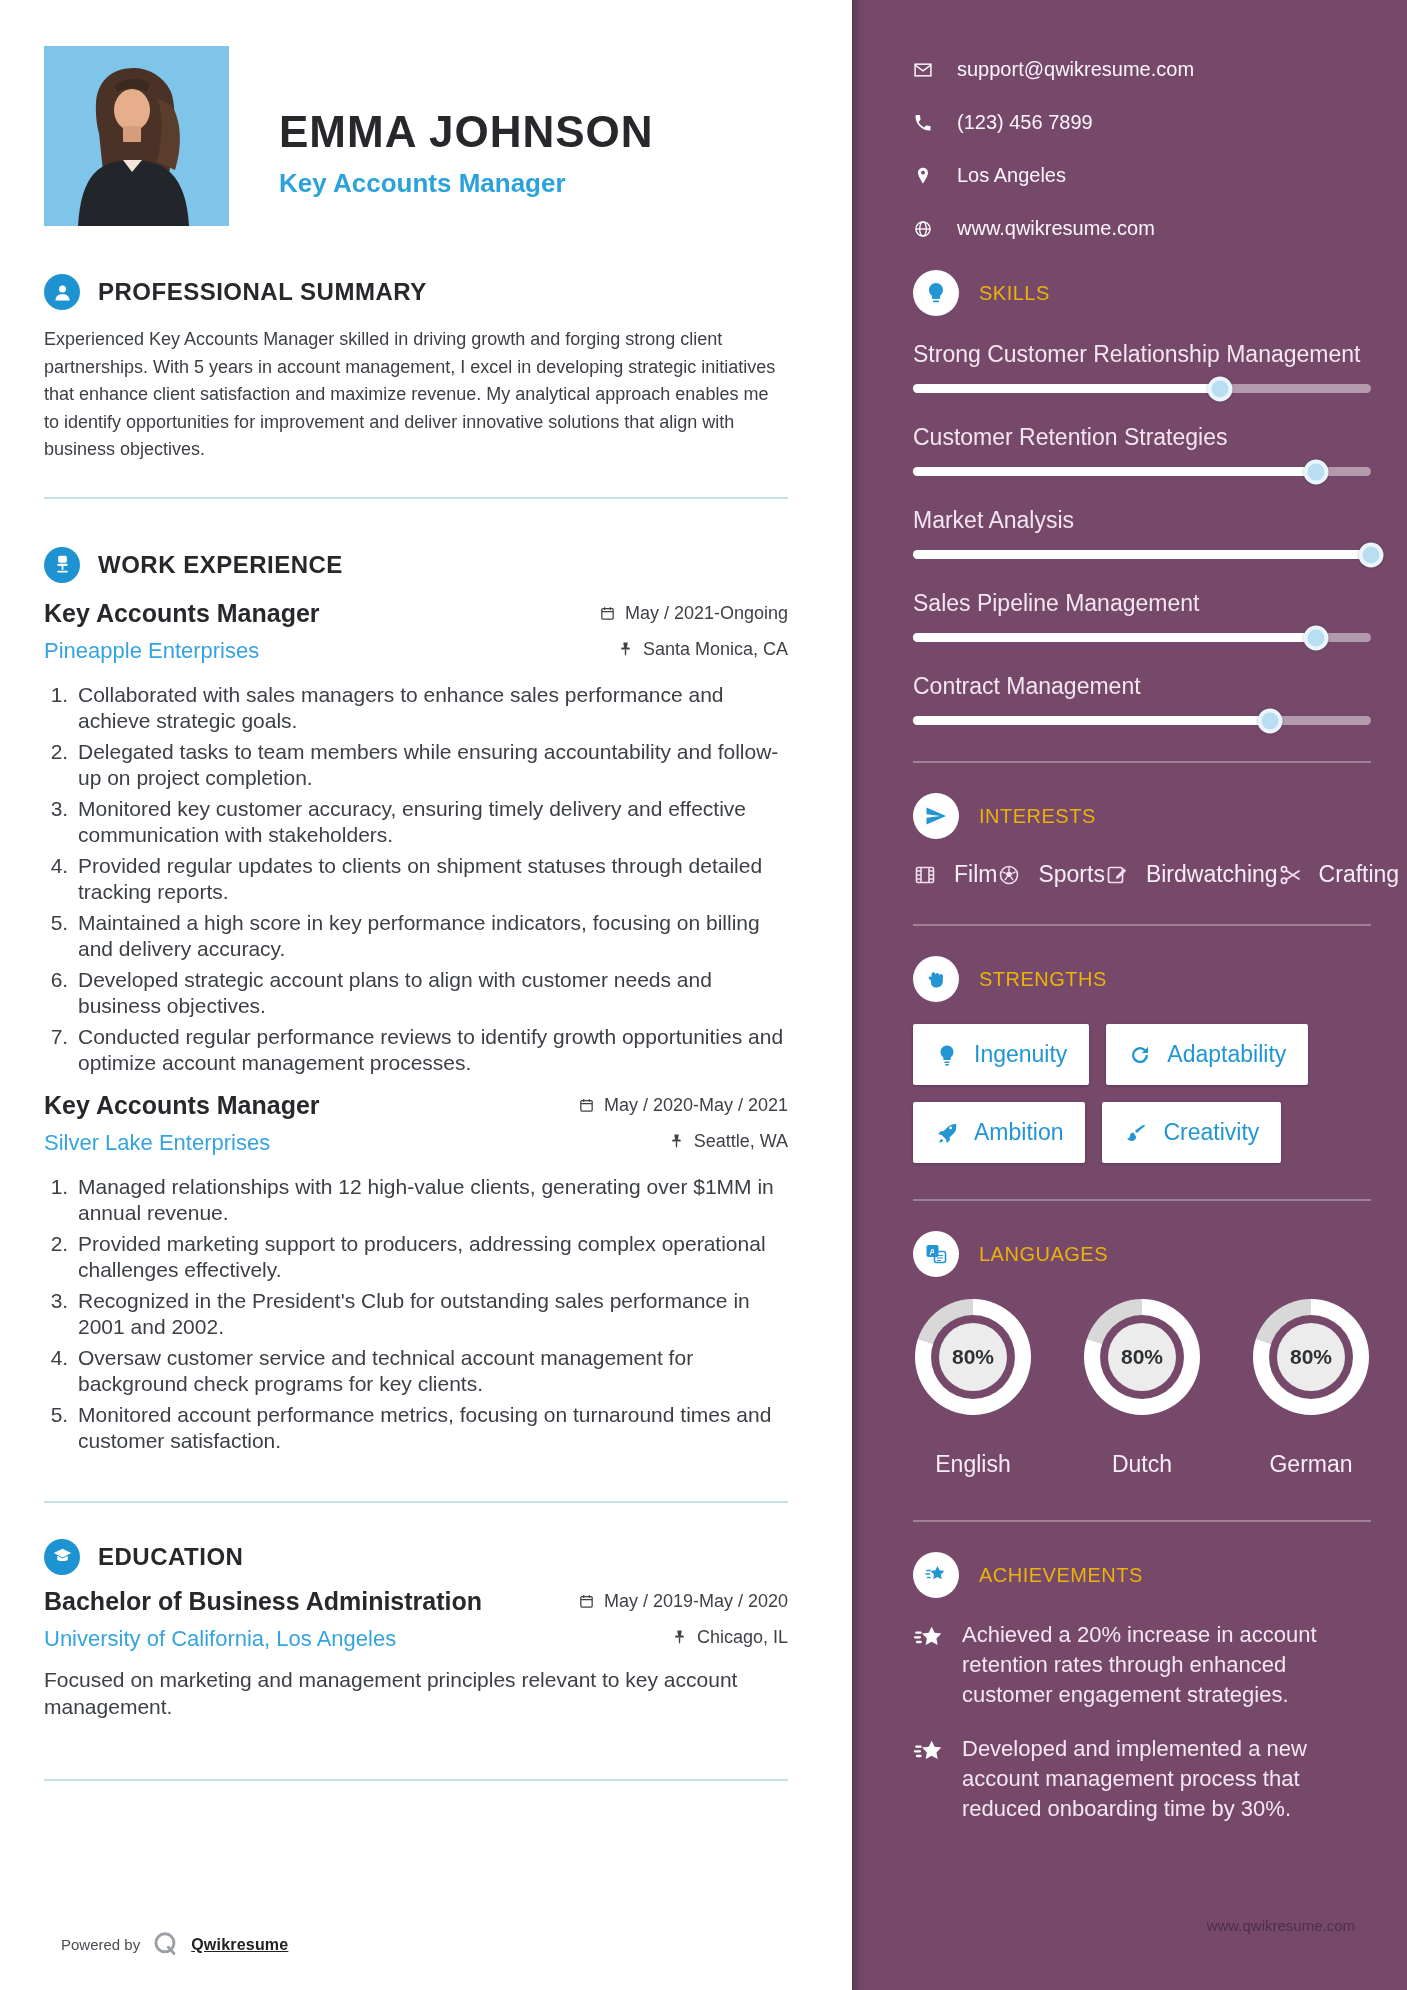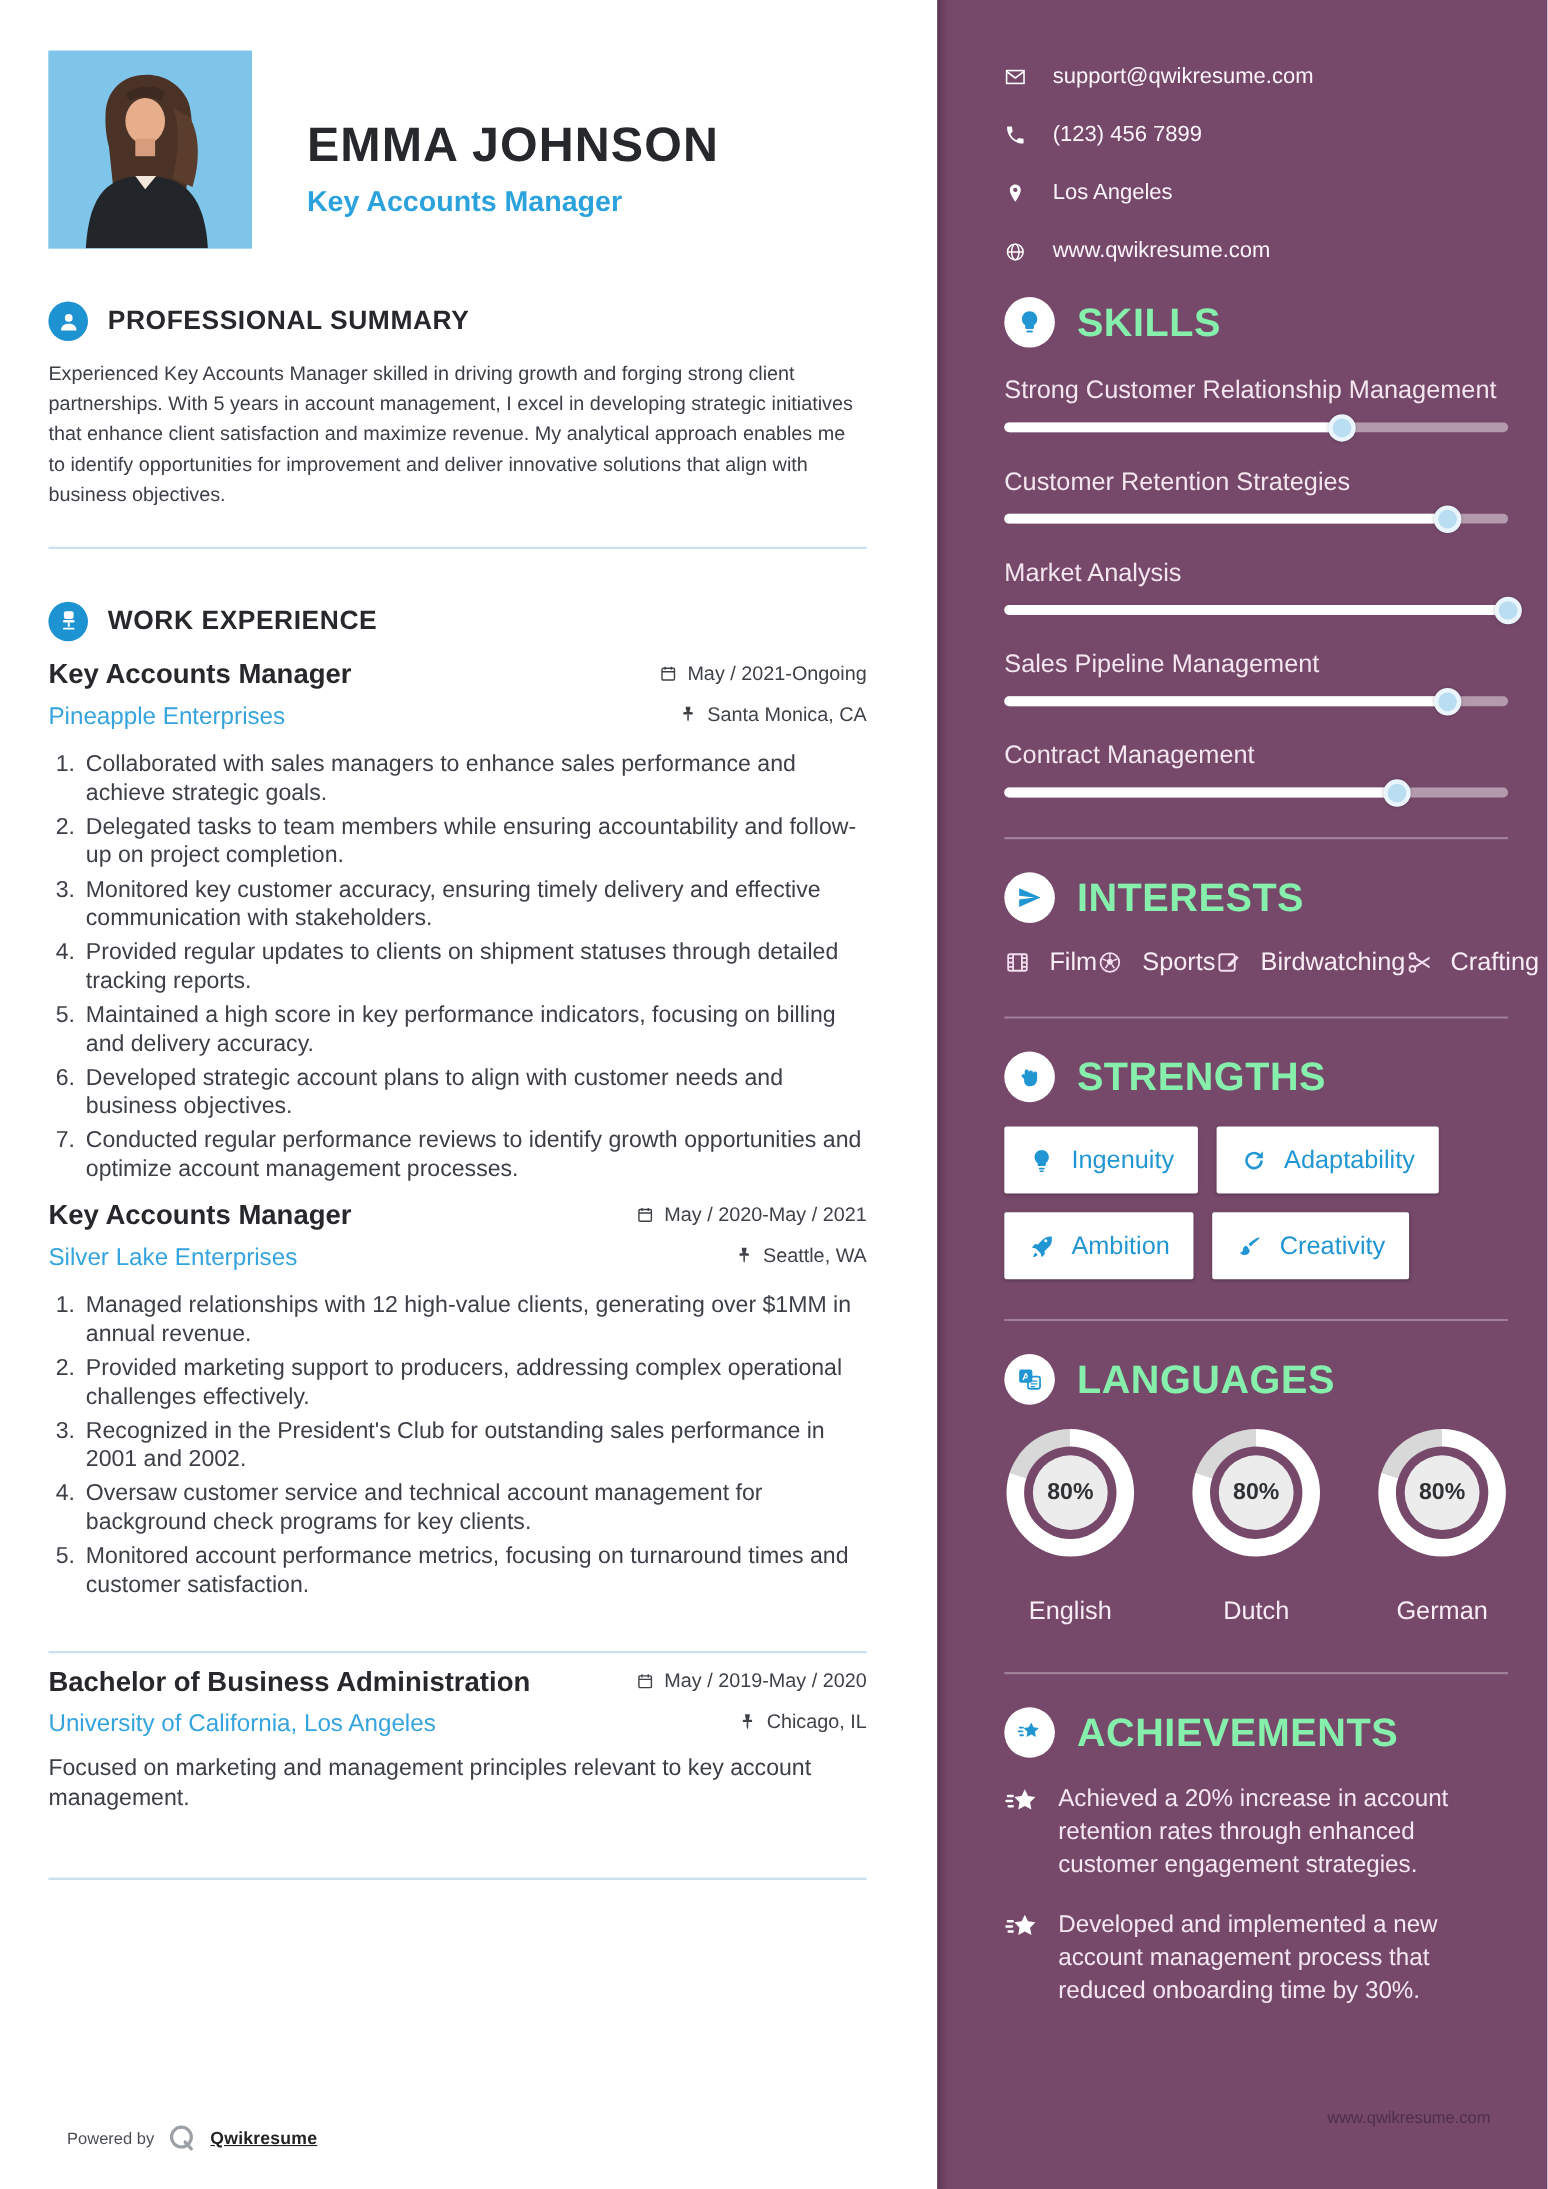--- a/index.html
+++ b/index.html
@@ -53,21 +53,21 @@
   }
   .contact{margin-top:58px;}
   .c-row{display:flex;align-items:center;gap:24px;margin-bottom:30px;font-size:20px;color:#fbf5fa;}
   .c-row svg{width:20px;height:20px;flex:none;color:#fff;}
   .s-head{display:flex;align-items:center;gap:20px;margin-top:30px;margin-bottom:22px;}
   .s-icon{
     width:46px;height:46px;border-radius:50%;background:#ffffff;color:#2196d3;
     display:flex;align-items:center;justify-content:center;flex:none;
   }
   .s-icon svg{width:24px;height:24px;}
-  .s-title{font-size:36px;font-weight:bold;color:#86efac;letter-spacing:.5px;}
+  .s-title{font-size:20px;font-weight:normal;color:#eab308;letter-spacing:.5px;}
   .skill{margin-bottom:28px;}
   .skill-label{font-size:23px;line-height:33px;color:#f3e6ef;margin-bottom:13px;}
   .slider{position:relative;height:9px;border-radius:5px;background:rgba(255,255,255,.45);}
   .slider-fill{position:absolute;left:0;top:0;height:9px;border-radius:5px;background:#ffffff;}
   .slider-thumb{
     position:absolute;top:50%;width:17px;height:17px;border-radius:50%;
     background:#b9ddf1;border:4px solid #eaf5fc;box-shadow:0 0 3px rgba(0,0,0,.25);
     transform:translate(-50%,-50%);
   }
   .s-divider{border:none;border-top:2px solid rgba(255,255,255,.3);margin:36px 0 0;}
@@ -206,20 +206,29 @@
         <li>Managed relationships with 12 high-value clients, generating over $1MM in annual revenue.</li>
         <li>Provided marketing support to producers, addressing complex operational challenges effectively.</li>
         <li>Recognized in the President's Club for outstanding sales performance in 2001 and 2002.</li>
         <li>Oversaw customer service and technical account management for background check programs for key clients.</li>
         <li>Monitored account performance metrics, focusing on turnaround times and customer satisfaction.</li>
       </ol>
     </div>
 
     <hr class="l-divider" style="margin-top:46px;">
 
+    <div class="sec-head" style="margin-top:36px;">
+      <span class="sec-icon">
+        <svg viewBox="0 0 24 24" fill="currentColor">
+            <path d="M12 3L2 8l10 5 10-5z"></path>
+            <path d="M6 11.2v4.3c0 2.3 12 2.3 12 0v-4.3l-6 3z"></path>
+          </svg>
+      </span>
+      <span class="sec-title">EDUCATION</span>
+    </div>
     <div class="job" style="margin-top:12px;">
       <div class="job-row">
         <span class="job-title">Bachelor of Business Administration</span>
         <span class="meta">
           <svg viewBox="0 0 24 24" fill="none" stroke="currentColor" stroke-width="1.8">
               <rect x="4" y="5" width="16" height="15" rx="1.5"></rect>
               <path d="M4 9.5h16M8 3v4M16 3v4"></path>
             </svg>
           <span>May / 2019-May / 2020</span>
         </span>

